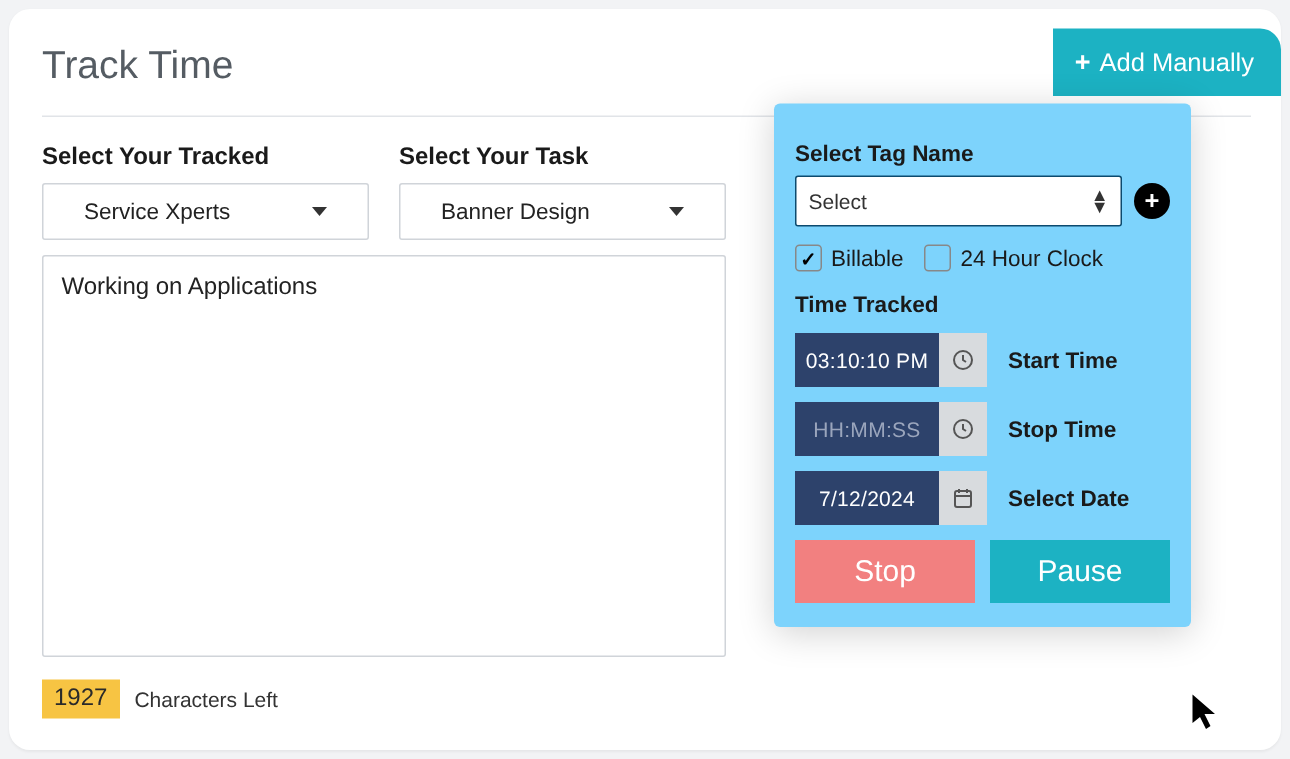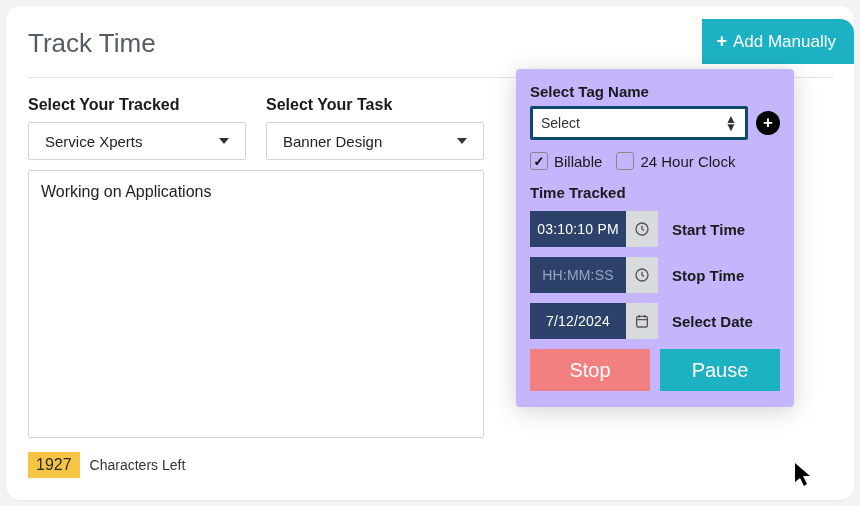--- a/index.html
+++ b/index.html
@@ -61,21 +61,21 @@
     font-weight: 600;
     color: #1a1a1a;
     margin-bottom: 8px;
     display: block;
   }
   .select-box {
     width: 100%;
     height: 38px;
     border: 1px solid #d0d4d9;
     border-radius: 2px;
-    padding: 0 16px;
+    padding: 0 27px;
     font-size: 15px;
     color: #222;
     background: #fff;
     display: flex;
     align-items: center;
     justify-content: space-between;
     cursor: pointer;
   }
   .caret-down {
     width: 0; height: 0;
@@ -109,36 +109,36 @@
     padding: 4px 8px;
     font-weight: 500;
     font-size: 16px;
   }
   
   .tracker-panel {
     position: absolute;
     top: 63px;
     left: 510px;
     width: 278px;
-    background: #c4b5fd;
+    background: #7dd3fc;
     border-radius: 4px;
     box-shadow: 0 4px 24px rgba(0,0,0,0.18);
-    padding: 14px 14px 16px 14px;
+    padding: 25px 14px 16px 14px;
   }
   .tag-row {
     display: flex;
     align-items: flex-end;
     gap: 8px;
     margin-bottom: 12px;
   }
   .tag-select-wrap { flex: 1; }
   .tag-select {
     width: 100%;
     height: 34px;
-    border: 3px solid #0c4a6e;
+    border: 1px solid #0c4a6e;
     border-radius: 2px;
     padding: 0 8px;
     font-size: 14px;
     color: #333;
     background: #fff;
     display: flex;
     align-items: center;
     justify-content: space-between;
     cursor: pointer;
   }

